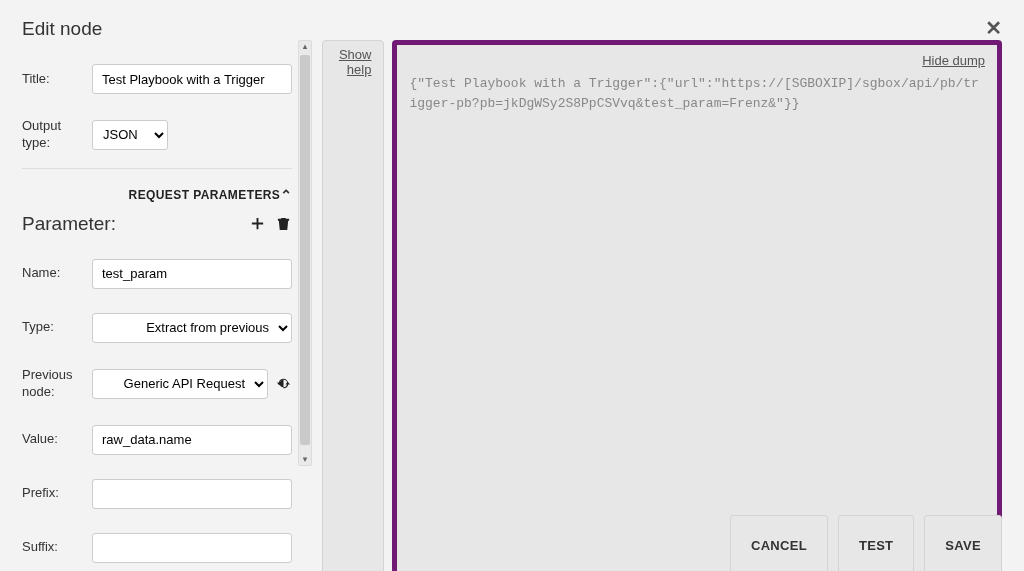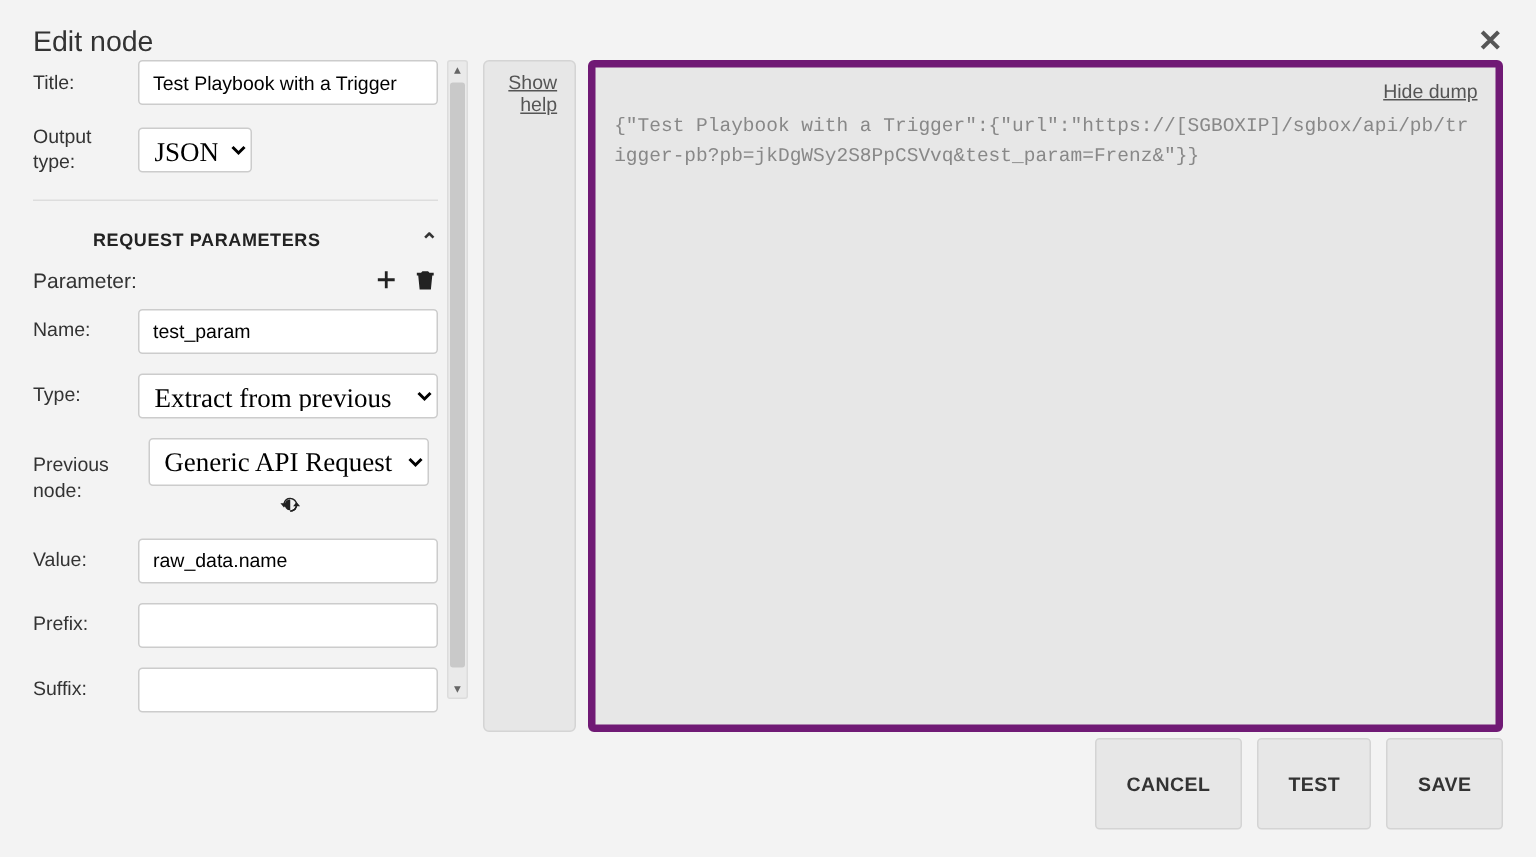--- a/index.html
+++ b/index.html
@@ -72,20 +72,21 @@
     right: 1px;
     height: 390px;
     background: #c9c9c9;
     border-radius: 2px;
   }
   .form-row {
     display: flex;
     align-items: center;
     margin-bottom: 13px;
     gap: 8px;
+    margin-top: 24px;
   }
   .form-label {
     width: 62px;
     flex-shrink: 0;
     font-size: 13px;
     color: #333;
     line-height: 1.3;
   }
   .form-input {
     flex: 1;
@@ -96,34 +97,34 @@
     font-size: 13px;
     background: #fff;
     font-family: inherit;
     min-width: 0;
   }
   .form-select {
     height: 30px;
     padding: 4px 6px;
     border: 1px solid #ccc;
     border-radius: 3px;
-    font-size: 18px;
+    font-size: 13px;
     background: #fff;
-    font-family: Liberation Serif, serif;
+    font-family: Liberation Sans, sans-serif;
   }
   .form-select.narrow { width: 76px; }
-  .form-select.full  { flex: 1; min-width: 0; }
+  .form-select.full  { flex: 1; min-width: 0; text-align: right; }
   .divider {
     height: 1px;
     background: #ddd;
     margin: 16px 0 14px 0;
   }
   .section-header {
     display: flex;
-    justify-content: space-between;
+    justify-content: flex-end;
     align-items: center;
     padding: 4px 0 10px 40px;
     cursor: pointer;
   }
   .section-title {
     font-size: 12px;
     font-weight: bold;
     letter-spacing: 0.4px;
     color: #222;
   }
@@ -131,35 +132,34 @@
     font-weight: bold;
     font-size: 14px;
     color: #333;
   }
   .param-row {
     display: flex;
     align-items: center;
     margin-bottom: 10px;
     gap: 8px;
   }
-  .param-label { flex: 1; font-size: 14px; color: #333; }
+  .param-label { flex: 1; font-size: 19px; color: #333; }
   .icon-btn {
     width: 18px; height: 18px;
     display: inline-flex;
     align-items: center;
     justify-content: center;
     cursor: pointer;
     color: #222;
   }
   .icon-btn svg { width: 15px; height: 15px; }
   .refresh-wrap {
     display: flex;
     align-items: center;
     gap: 4px;
-    flex-direction: column;
   }
   .refresh-btn { margin-left: 2px; cursor: pointer; }
   .right-panel { flex: 1; display: flex; flex-direction: row; gap: 8px; }
   .help-bar {
     background: #e7e7e7;
     border: 1px solid #d4d4d4;
     border-radius: 4px;
     padding: 6px 12px;
     text-align: right;
   }

